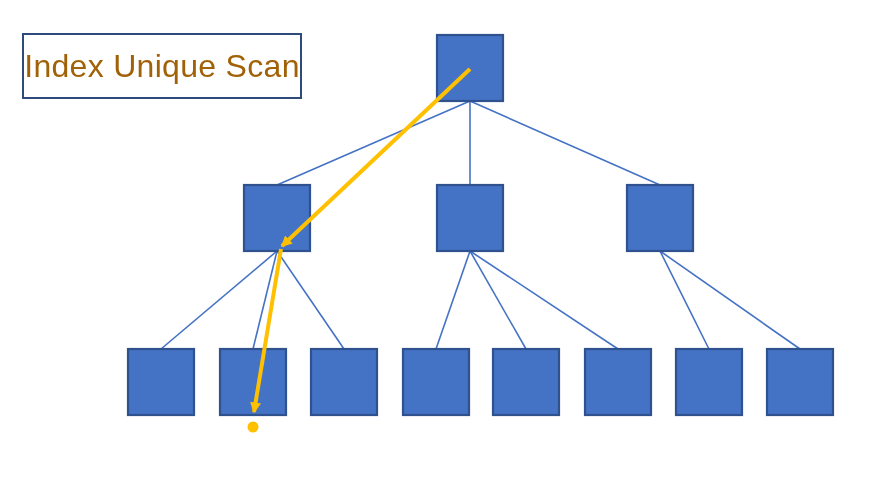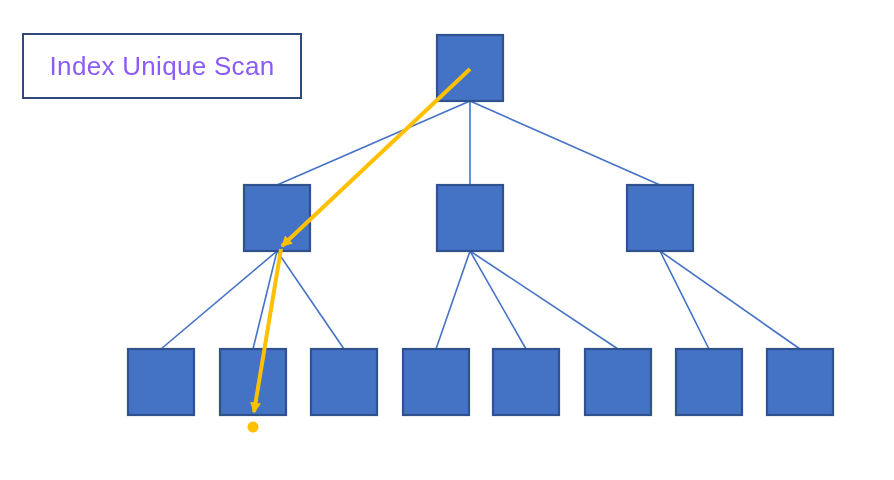--- a/index.html
+++ b/index.html
@@ -22,22 +22,22 @@
     width: 280px;
     height: 66px;
     border: 2px solid #2E4A7C;
     box-sizing: border-box;
     display: flex;
     align-items: center;
     justify-content: center;
     background: #ffffff;
   }
   .title-box .title-text {
-    font-size: 26px;
-    color: #8b5cf6;
+    font-size: 32px;
+    color: #a16207;
     letter-spacing: 0.3px;
     white-space: nowrap;
   }
   svg.diagram {
     position: absolute;
     left: 0;
     top: 0;
   }
 </style>
 </head>

